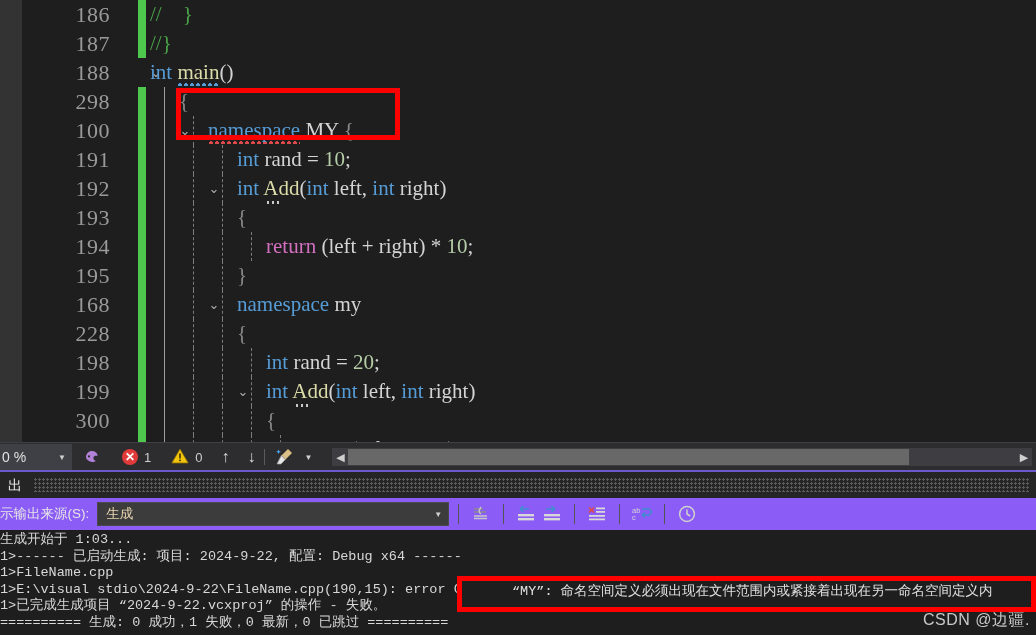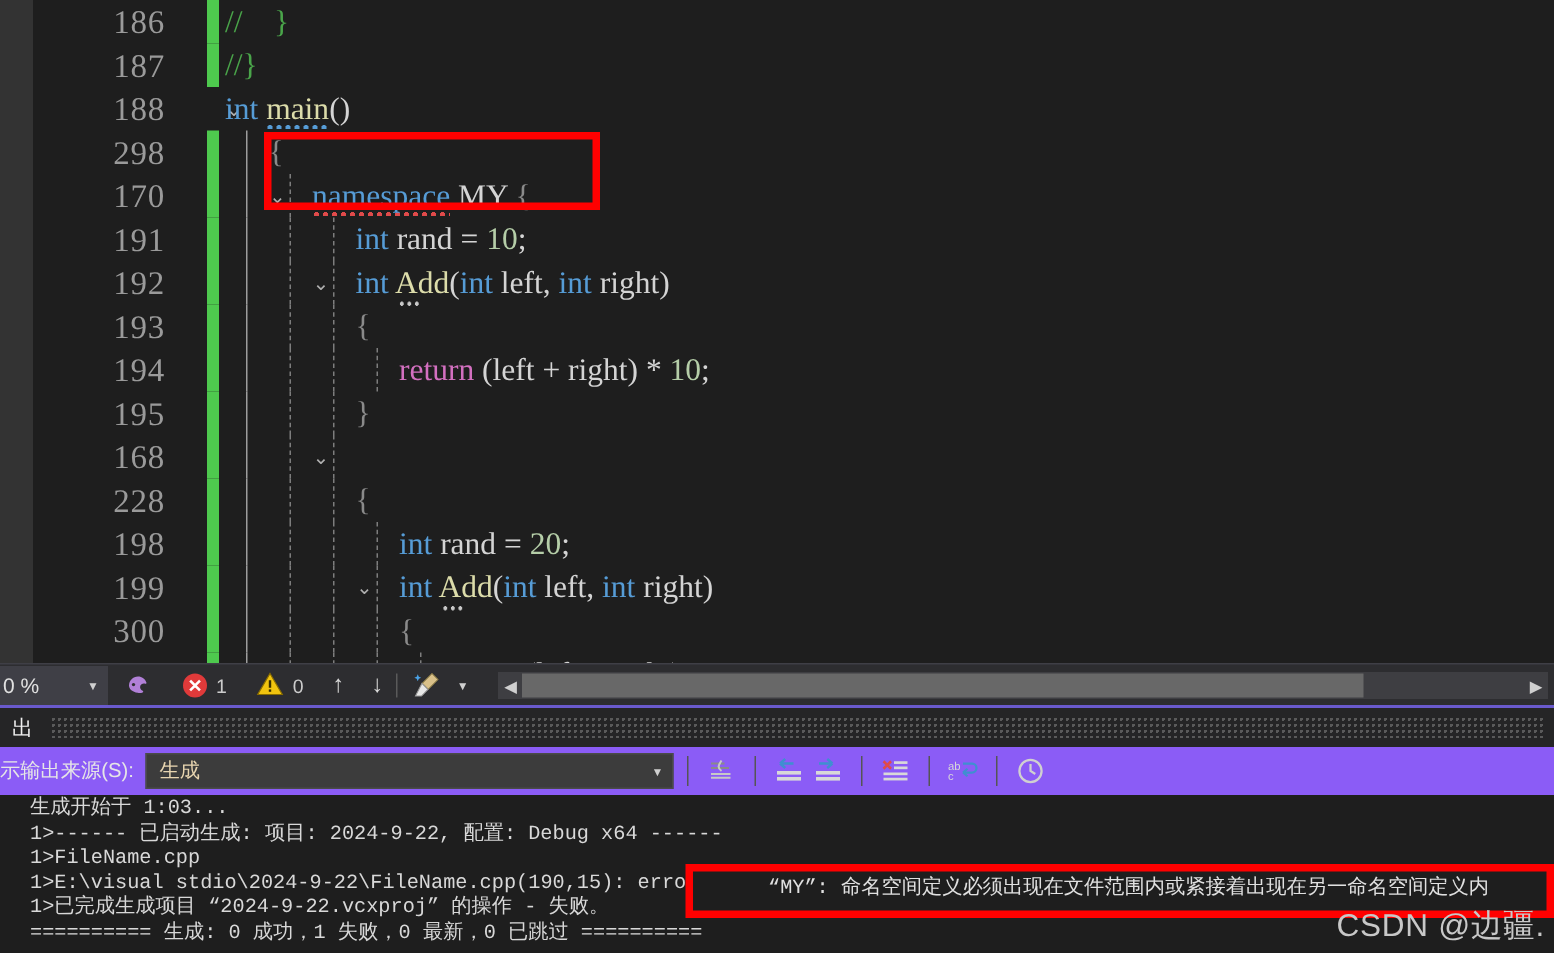--- a/index.html
+++ b/index.html
@@ -80,46 +80,46 @@
   .out-toolbar{height:32px;background:#8b5cf6;display:flex;align-items:center;gap:0;padding-left:0;}
   .tb-label{font-size:13.5px;color:#e6e6e6;padding-left:0;white-space:nowrap;}
   .combo{width:350px;height:22px;background:#3c3c3c;border:1px solid #4a4a4a;margin-left:8px;
     display:flex;align-items:center;position:relative;}
   .combo-val{font-size:13.5px;color:#e8d5b0;padding-left:8px;}
   .combo-arrow{position:absolute;right:6px;font-size:8px;color:#cfcfcf;}
   .tb-sep{width:1px;height:20px;background:#555;margin:0 9px;}
   .tb-btn{width:26px;height:24px;display:flex;align-items:center;justify-content:center;}
   .out-text{position:relative;padding:2px 0 0 0;font-family:"Liberation Mono",monospace;
     font-size:13.5px;color:#d8d8d8;line-height:16.5px;white-space:pre;overflow:hidden;}
-  .out-line{height:16.5px;white-space:pre;padding-left:0;margin-left:20px;}
+  .out-line{height:16.5px;white-space:pre;padding-left:0;}
 
   
   .redbox{position:absolute;border:5px solid #ff0000;box-sizing:border-box;pointer-events:none;}
-  .watermark{position:absolute;right:6px;bottom:4px;font-size:21px;color:#c8c8c8;
+  .watermark{position:absolute;right:6px;bottom:4px;font-size:16px;color:#c8c8c8;
     font-family:"Liberation Sans",sans-serif;letter-spacing:.5px;}
 </style>
 </head>
 <body>
 
 <div class="app">
 
   <div class="editor">
     <div class="edge-strip"></div>
     <div class="code-rows" id="code-rows">
         <div class="row"><span class="lnum">186</span><div class="changebar"></div><span class="codetext" style="left: 130px;"><span class="cmt">//    }</span></span></div>
         <div class="row"><span class="lnum">187</span><div class="changebar"></div><span class="codetext" style="left: 130px;"><span class="cmt">//}</span></span></div>
         <div class="row"><span class="lnum">188</span><div class="fold" style="left: 126px;">⌄</div><span class="codetext" style="left: 130px;"><span class="k">int</span> <span class="id squig-b">main</span><span class="pl">(</span><span class="pl">)</span></span></div>
         <div class="row"><span class="lnum">298</span><div class="changebar"></div><div class="guide-solid" style="left: 144px;"></div><span class="codetext" style="left: 159px;"><span class="dim">{</span></span></div>
-        <div class="row"><span class="lnum">170</span><div class="changebar"></div><div class="fold" style="left: 155px;">⌄</div><div class="guide-solid" style="left: 144px;"></div><div class="guide" style="left: 173px;"></div><span class="codetext" style="left: 188px;"><span class="k squig-r">namespace</span> <span class="pl">MY</span> <span class="dim">{</span></span></div>
+        <div class="row"><span class="lnum">100</span><div class="changebar"></div><div class="fold" style="left: 155px;">⌄</div><div class="guide-solid" style="left: 144px;"></div><div class="guide" style="left: 173px;"></div><span class="codetext" style="left: 188px;"><span class="k squig-r">namespace</span> <span class="pl">MY</span> <span class="dim">{</span></span></div>
         <div class="row"><span class="lnum">191</span><div class="changebar"></div><div class="guide-solid" style="left: 144px;"></div><div class="guide" style="left: 173px;"></div><div class="guide" style="left: 202px;"></div><span class="codetext" style="left: 217px;"><span class="k">int</span> <span class="pl">rand</span> <span class="pl">=</span> <span class="num">10</span><span class="pl">;</span></span></div>
         <div class="row"><span class="lnum">192</span><div class="changebar"></div><div class="fold" style="left: 184px;">⌄</div><div class="guide-solid" style="left: 144px;"></div><div class="guide" style="left: 173px;"></div><div class="guide" style="left: 202px;"></div><span class="codetext" style="left: 217px;"><span class="k">int</span> <span class="id ellip">Add</span><span class="pl">(</span><span class="k">int</span> <span class="pl">left</span><span class="pl">,</span> <span class="k">int</span> <span class="pl">right</span><span class="pl">)</span></span></div>
         <div class="row"><span class="lnum">193</span><div class="changebar"></div><div class="guide-solid" style="left: 144px;"></div><div class="guide" style="left: 173px;"></div><div class="guide" style="left: 202px;"></div><span class="codetext" style="left: 217px;"><span class="dim">{</span></span></div>
         <div class="row"><span class="lnum">194</span><div class="changebar"></div><div class="guide-solid" style="left: 144px;"></div><div class="guide" style="left: 173px;"></div><div class="guide" style="left: 202px;"></div><div class="guide" style="left: 231px;"></div><span class="codetext" style="left: 246px;"><span class="kw-ret">return</span> <span class="pl">(</span><span class="pl">left</span> <span class="pl">+</span> <span class="pl">right</span><span class="pl">)</span> <span class="pl">*</span> <span class="num">10</span><span class="pl">;</span></span></div>
         <div class="row"><span class="lnum">195</span><div class="changebar"></div><div class="guide-solid" style="left: 144px;"></div><div class="guide" style="left: 173px;"></div><div class="guide" style="left: 202px;"></div><span class="codetext" style="left: 217px;"><span class="dim">}</span></span></div>
-        <div class="row"><span class="lnum">168</span><div class="changebar"></div><div class="fold" style="left: 184px;">⌄</div><div class="guide-solid" style="left: 144px;"></div><div class="guide" style="left: 173px;"></div><div class="guide" style="left: 202px;"></div></div>
+        <div class="row"><span class="lnum">168</span><div class="changebar"></div><div class="fold" style="left: 184px;">⌄</div><div class="guide-solid" style="left: 144px;"></div><div class="guide" style="left: 173px;"></div><div class="guide" style="left: 202px;"></div><span class="codetext" style="left: 217px;"><span class="k">namespace</span> <span class="pl">my</span></span></div>
         <div class="row"><span class="lnum">228</span><div class="changebar"></div><div class="guide-solid" style="left: 144px;"></div><div class="guide" style="left: 173px;"></div><div class="guide" style="left: 202px;"></div><span class="codetext" style="left: 217px;"><span class="dim">{</span></span></div>
         <div class="row"><span class="lnum">198</span><div class="changebar"></div><div class="guide-solid" style="left: 144px;"></div><div class="guide" style="left: 173px;"></div><div class="guide" style="left: 202px;"></div><div class="guide" style="left: 231px;"></div><span class="codetext" style="left: 246px;"><span class="k">int</span> <span class="pl">rand</span> <span class="pl">=</span> <span class="num">20</span><span class="pl">;</span></span></div>
         <div class="row"><span class="lnum">199</span><div class="changebar"></div><div class="fold" style="left: 213px;">⌄</div><div class="guide-solid" style="left: 144px;"></div><div class="guide" style="left: 173px;"></div><div class="guide" style="left: 202px;"></div><div class="guide" style="left: 231px;"></div><span class="codetext" style="left: 246px;"><span class="k">int</span> <span class="id ellip">Add</span><span class="pl">(</span><span class="k">int</span> <span class="pl">left</span><span class="pl">,</span> <span class="k">int</span> <span class="pl">right</span><span class="pl">)</span></span></div>
         <div class="row"><span class="lnum">300</span><div class="changebar"></div><div class="guide-solid" style="left: 144px;"></div><div class="guide" style="left: 173px;"></div><div class="guide" style="left: 202px;"></div><div class="guide" style="left: 231px;"></div><span class="codetext" style="left: 246px;"><span class="dim">{</span></span></div>
         <div class="row"><span class="lnum">201</span><div class="changebar"></div><div class="guide-solid" style="left: 144px;"></div><div class="guide" style="left: 173px;"></div><div class="guide" style="left: 202px;"></div><div class="guide" style="left: 231px;"></div><div class="guide" style="left: 260px;"></div><span class="codetext" style="left: 275px;"><span class="kw-ret">return</span> <span class="pl">(</span><span class="pl">left</span> <span class="pl">+</span> <span class="pl">right</span><span class="pl">)</span> <span class="pl">*</span> <span class="num">20</span><span class="pl">;</span></span></div>
       </div>
   </div>
 
   <div class="redbox" style="left:176px;top:88px;width:224px;height:52px;"></div>
 

